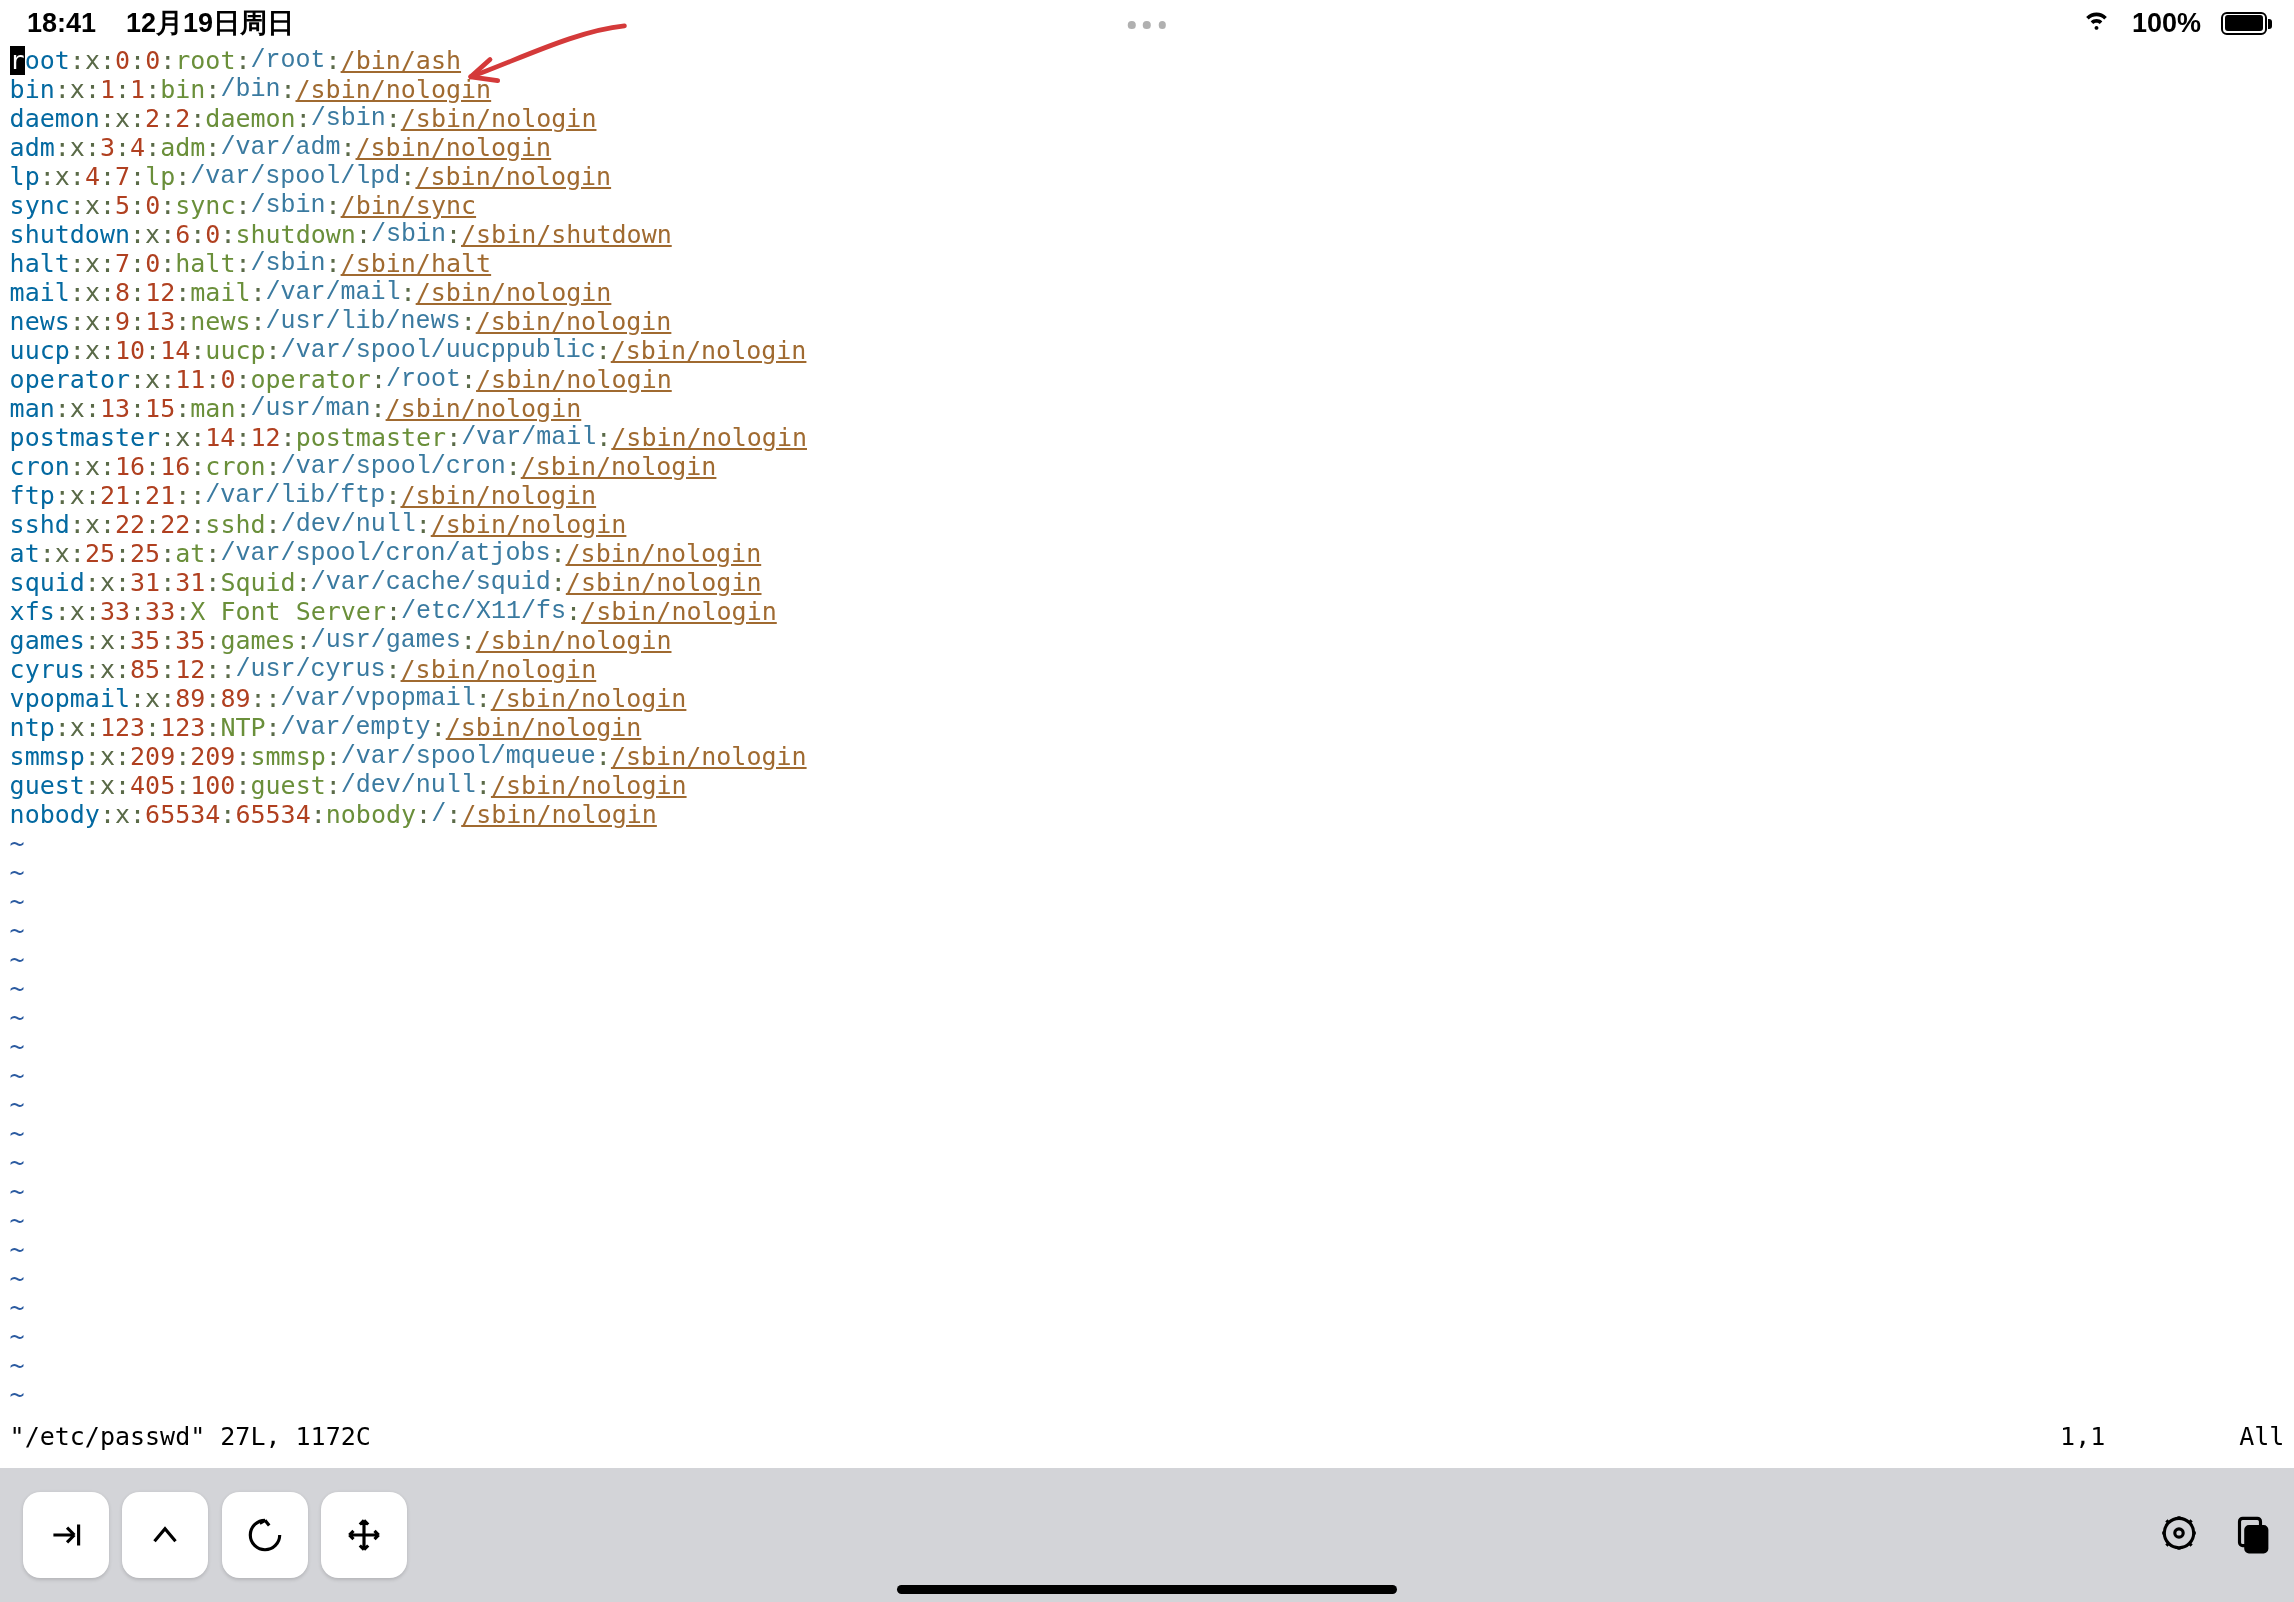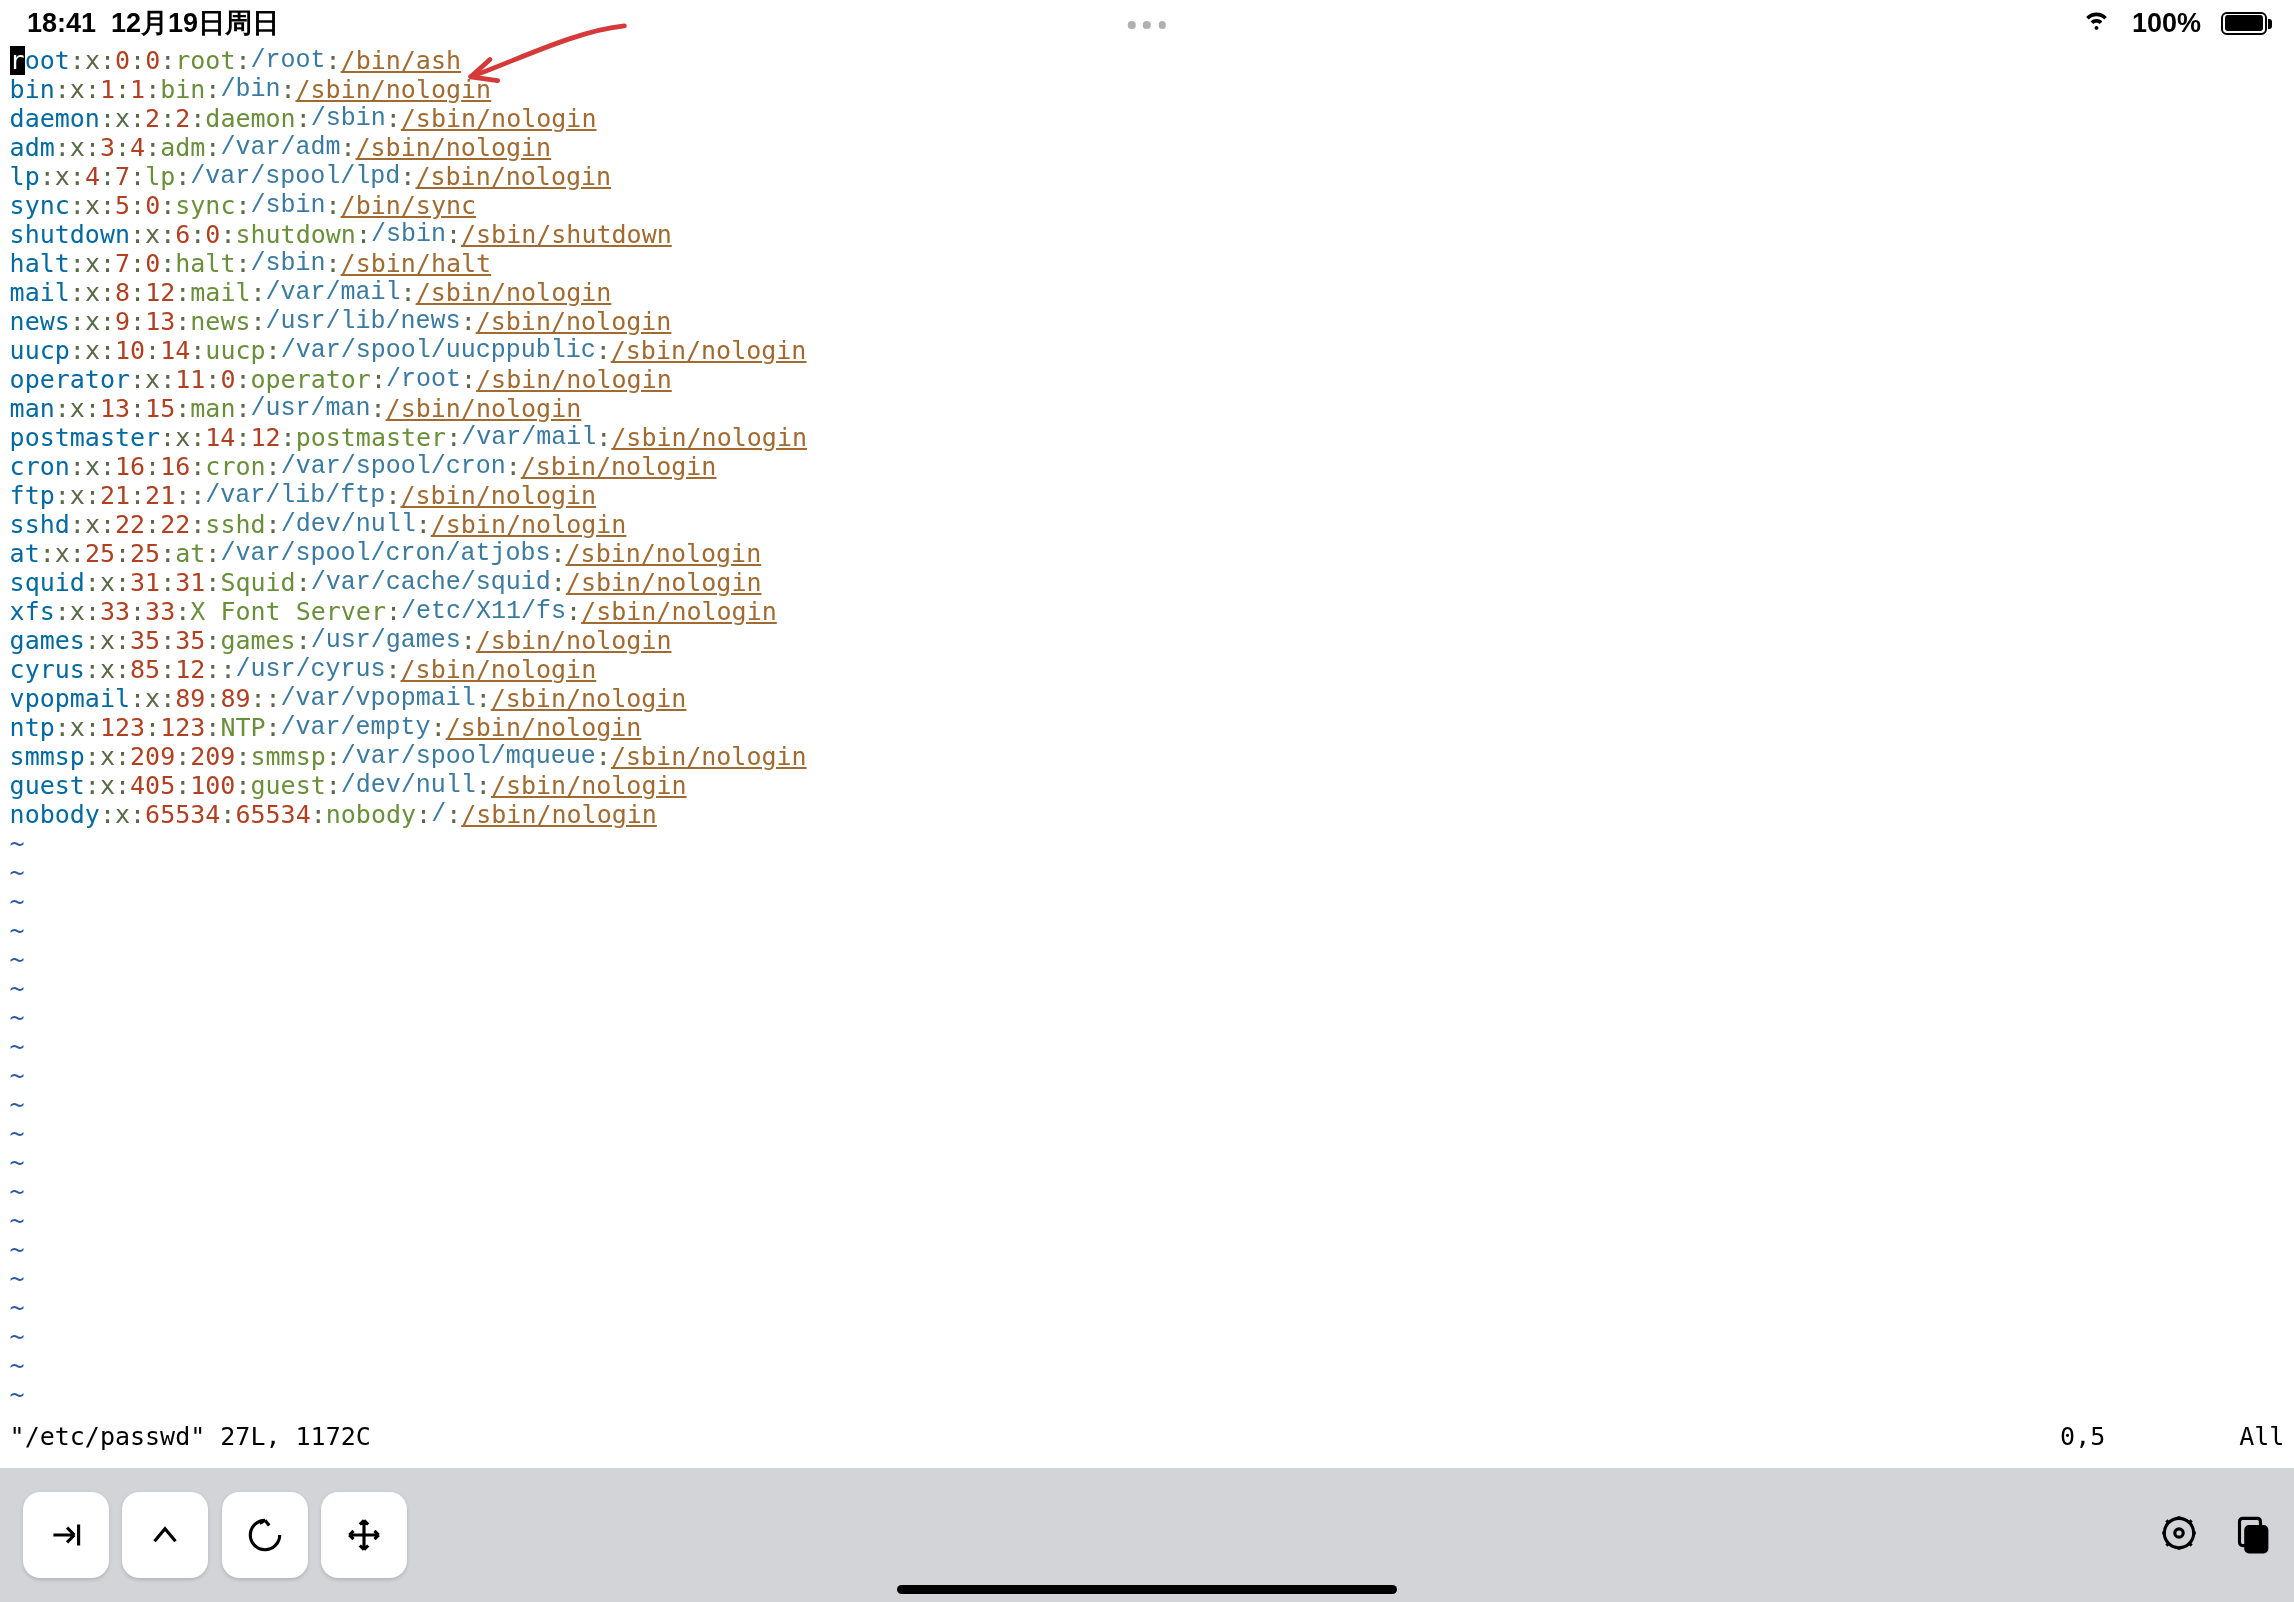--- a/index.html
+++ b/index.html
@@ -1,18 +1,18 @@
 <!DOCTYPE html>
 <html><head>
 <meta charset="utf-8">
 <style>
   * { margin: 0; padding: 0; box-sizing: border-box; }
   html, body { width: 2294px; height: 1602px; overflow: hidden; font-family: -apple-system, "Helvetica Neue", Arial, sans-serif; background: #fff; }
   .status-bar { display:flex; align-items:center; justify-content:space-between; height:46px; padding:0 27px; font-size:27px; font-weight:600; color:#000; }
-  .status-left { display:flex; align-items:center; gap:15px;text-align:center; }
+  .status-left { display:flex; align-items:center; gap:30px;text-align:center; }
   .status-right { display:flex; align-items:center; gap:20px; }
   .dots { position:absolute; left:50%; top:21px; transform:translateX(-50%); display:flex; gap:7.7px; }
   .dots span { width:7.7px; height:7.7px; border-radius:50%; background:#b0b0b0; }
   .battery-shell { width:46px; height:23px; border:2.9px solid #000; border-radius:5.8px; position:relative; }
   .battery-shell::after { content:""; position:absolute; right:-6.7px; top:5.8px; width:3.8px; height:9.6px; background:#000; border-radius:0 2.9px 2.9px 0; }
   .battery-fill { position:absolute; inset:1.9px; background:#000; border-radius:2.9px; }
   .wifi-icon svg { width:31px; height:31px; }
   .terminal-area { position:relative; padding-left:9.6px; font-family: "Menlo","Consolas",monospace; font-size:25px; line-height:29px; white-space:pre; }
   .line { display:flex; }
   .cursor-char { background:#000; color:#fff; }
@@ -63,21 +63,21 @@
 <div class="terminal-area" id="terminal"><div class="line"><span class="cursor-char">r</span><span class="c-user">oot</span><span class="c-sep">:</span><span class="c-sep">x</span><span class="c-sep">:</span><span class="c-num">0</span><span class="c-sep">:</span><span class="c-num">0</span><span class="c-sep">:</span><span class="c-gecos">root</span><span class="c-sep">:</span><span class="c-home">/root</span><span class="c-sep">:</span><span class="c-shell">/bin/ash</span></div><div class="line"><span class="c-user">bin</span><span class="c-sep">:</span><span class="c-sep">x</span><span class="c-sep">:</span><span class="c-num">1</span><span class="c-sep">:</span><span class="c-num">1</span><span class="c-sep">:</span><span class="c-gecos">bin</span><span class="c-sep">:</span><span class="c-home">/bin</span><span class="c-sep">:</span><span class="c-shell">/sbin/nologin</span></div><div class="line"><span class="c-user">daemon</span><span class="c-sep">:</span><span class="c-sep">x</span><span class="c-sep">:</span><span class="c-num">2</span><span class="c-sep">:</span><span class="c-num">2</span><span class="c-sep">:</span><span class="c-gecos">daemon</span><span class="c-sep">:</span><span class="c-home">/sbin</span><span class="c-sep">:</span><span class="c-shell">/sbin/nologin</span></div><div class="line"><span class="c-user">adm</span><span class="c-sep">:</span><span class="c-sep">x</span><span class="c-sep">:</span><span class="c-num">3</span><span class="c-sep">:</span><span class="c-num">4</span><span class="c-sep">:</span><span class="c-gecos">adm</span><span class="c-sep">:</span><span class="c-home">/var/adm</span><span class="c-sep">:</span><span class="c-shell">/sbin/nologin</span></div><div class="line"><span class="c-user">lp</span><span class="c-sep">:</span><span class="c-sep">x</span><span class="c-sep">:</span><span class="c-num">4</span><span class="c-sep">:</span><span class="c-num">7</span><span class="c-sep">:</span><span class="c-gecos">lp</span><span class="c-sep">:</span><span class="c-home">/var/spool/lpd</span><span class="c-sep">:</span><span class="c-shell">/sbin/nologin</span></div><div class="line"><span class="c-user">sync</span><span class="c-sep">:</span><span class="c-sep">x</span><span class="c-sep">:</span><span class="c-num">5</span><span class="c-sep">:</span><span class="c-num">0</span><span class="c-sep">:</span><span class="c-gecos">sync</span><span class="c-sep">:</span><span class="c-home">/sbin</span><span class="c-sep">:</span><span class="c-shell">/bin/sync</span></div><div class="line"><span class="c-user">shutdown</span><span class="c-sep">:</span><span class="c-sep">x</span><span class="c-sep">:</span><span class="c-num">6</span><span class="c-sep">:</span><span class="c-num">0</span><span class="c-sep">:</span><span class="c-gecos">shutdown</span><span class="c-sep">:</span><span class="c-home">/sbin</span><span class="c-sep">:</span><span class="c-shell">/sbin/shutdown</span></div><div class="line"><span class="c-user">halt</span><span class="c-sep">:</span><span class="c-sep">x</span><span class="c-sep">:</span><span class="c-num">7</span><span class="c-sep">:</span><span class="c-num">0</span><span class="c-sep">:</span><span class="c-gecos">halt</span><span class="c-sep">:</span><span class="c-home">/sbin</span><span class="c-sep">:</span><span class="c-shell">/sbin/halt</span></div><div class="line"><span class="c-user">mail</span><span class="c-sep">:</span><span class="c-sep">x</span><span class="c-sep">:</span><span class="c-num">8</span><span class="c-sep">:</span><span class="c-num">12</span><span class="c-sep">:</span><span class="c-gecos">mail</span><span class="c-sep">:</span><span class="c-home">/var/mail</span><span class="c-sep">:</span><span class="c-shell">/sbin/nologin</span></div><div class="line"><span class="c-user">news</span><span class="c-sep">:</span><span class="c-sep">x</span><span class="c-sep">:</span><span class="c-num">9</span><span class="c-sep">:</span><span class="c-num">13</span><span class="c-sep">:</span><span class="c-gecos">news</span><span class="c-sep">:</span><span class="c-home">/usr/lib/news</span><span class="c-sep">:</span><span class="c-shell">/sbin/nologin</span></div><div class="line"><span class="c-user">uucp</span><span class="c-sep">:</span><span class="c-sep">x</span><span class="c-sep">:</span><span class="c-num">10</span><span class="c-sep">:</span><span class="c-num">14</span><span class="c-sep">:</span><span class="c-gecos">uucp</span><span class="c-sep">:</span><span class="c-home">/var/spool/uucppublic</span><span class="c-sep">:</span><span class="c-shell">/sbin/nologin</span></div><div class="line"><span class="c-user">operator</span><span class="c-sep">:</span><span class="c-sep">x</span><span class="c-sep">:</span><span class="c-num">11</span><span class="c-sep">:</span><span class="c-num">0</span><span class="c-sep">:</span><span class="c-gecos">operator</span><span class="c-sep">:</span><span class="c-home">/root</span><span class="c-sep">:</span><span class="c-shell">/sbin/nologin</span></div><div class="line"><span class="c-user">man</span><span class="c-sep">:</span><span class="c-sep">x</span><span class="c-sep">:</span><span class="c-num">13</span><span class="c-sep">:</span><span class="c-num">15</span><span class="c-sep">:</span><span class="c-gecos">man</span><span class="c-sep">:</span><span class="c-home">/usr/man</span><span class="c-sep">:</span><span class="c-shell">/sbin/nologin</span></div><div class="line"><span class="c-user">postmaster</span><span class="c-sep">:</span><span class="c-sep">x</span><span class="c-sep">:</span><span class="c-num">14</span><span class="c-sep">:</span><span class="c-num">12</span><span class="c-sep">:</span><span class="c-gecos">postmaster</span><span class="c-sep">:</span><span class="c-home">/var/mail</span><span class="c-sep">:</span><span class="c-shell">/sbin/nologin</span></div><div class="line"><span class="c-user">cron</span><span class="c-sep">:</span><span class="c-sep">x</span><span class="c-sep">:</span><span class="c-num">16</span><span class="c-sep">:</span><span class="c-num">16</span><span class="c-sep">:</span><span class="c-gecos">cron</span><span class="c-sep">:</span><span class="c-home">/var/spool/cron</span><span class="c-sep">:</span><span class="c-shell">/sbin/nologin</span></div><div class="line"><span class="c-user">ftp</span><span class="c-sep">:</span><span class="c-sep">x</span><span class="c-sep">:</span><span class="c-num">21</span><span class="c-sep">:</span><span class="c-num">21</span><span class="c-sep">:</span><span class="c-gecos"></span><span class="c-sep">:</span><span class="c-home">/var/lib/ftp</span><span class="c-sep">:</span><span class="c-shell">/sbin/nologin</span></div><div class="line"><span class="c-user">sshd</span><span class="c-sep">:</span><span class="c-sep">x</span><span class="c-sep">:</span><span class="c-num">22</span><span class="c-sep">:</span><span class="c-num">22</span><span class="c-sep">:</span><span class="c-gecos">sshd</span><span class="c-sep">:</span><span class="c-home">/dev/null</span><span class="c-sep">:</span><span class="c-shell">/sbin/nologin</span></div><div class="line"><span class="c-user">at</span><span class="c-sep">:</span><span class="c-sep">x</span><span class="c-sep">:</span><span class="c-num">25</span><span class="c-sep">:</span><span class="c-num">25</span><span class="c-sep">:</span><span class="c-gecos">at</span><span class="c-sep">:</span><span class="c-home">/var/spool/cron/atjobs</span><span class="c-sep">:</span><span class="c-shell">/sbin/nologin</span></div><div class="line"><span class="c-user">squid</span><span class="c-sep">:</span><span class="c-sep">x</span><span class="c-sep">:</span><span class="c-num">31</span><span class="c-sep">:</span><span class="c-num">31</span><span class="c-sep">:</span><span class="c-gecos">Squid</span><span class="c-sep">:</span><span class="c-home">/var/cache/squid</span><span class="c-sep">:</span><span class="c-shell">/sbin/nologin</span></div><div class="line"><span class="c-user">xfs</span><span class="c-sep">:</span><span class="c-sep">x</span><span class="c-sep">:</span><span class="c-num">33</span><span class="c-sep">:</span><span class="c-num">33</span><span class="c-sep">:</span><span class="c-gecos">X Font Server</span><span class="c-sep">:</span><span class="c-home">/etc/X11/fs</span><span class="c-sep">:</span><span class="c-shell">/sbin/nologin</span></div><div class="line"><span class="c-user">games</span><span class="c-sep">:</span><span class="c-sep">x</span><span class="c-sep">:</span><span class="c-num">35</span><span class="c-sep">:</span><span class="c-num">35</span><span class="c-sep">:</span><span class="c-gecos">games</span><span class="c-sep">:</span><span class="c-home">/usr/games</span><span class="c-sep">:</span><span class="c-shell">/sbin/nologin</span></div><div class="line"><span class="c-user">cyrus</span><span class="c-sep">:</span><span class="c-sep">x</span><span class="c-sep">:</span><span class="c-num">85</span><span class="c-sep">:</span><span class="c-num">12</span><span class="c-sep">:</span><span class="c-gecos"></span><span class="c-sep">:</span><span class="c-home">/usr/cyrus</span><span class="c-sep">:</span><span class="c-shell">/sbin/nologin</span></div><div class="line"><span class="c-user">vpopmail</span><span class="c-sep">:</span><span class="c-sep">x</span><span class="c-sep">:</span><span class="c-num">89</span><span class="c-sep">:</span><span class="c-num">89</span><span class="c-sep">:</span><span class="c-gecos"></span><span class="c-sep">:</span><span class="c-home">/var/vpopmail</span><span class="c-sep">:</span><span class="c-shell">/sbin/nologin</span></div><div class="line"><span class="c-user">ntp</span><span class="c-sep">:</span><span class="c-sep">x</span><span class="c-sep">:</span><span class="c-num">123</span><span class="c-sep">:</span><span class="c-num">123</span><span class="c-sep">:</span><span class="c-gecos">NTP</span><span class="c-sep">:</span><span class="c-home">/var/empty</span><span class="c-sep">:</span><span class="c-shell">/sbin/nologin</span></div><div class="line"><span class="c-user">smmsp</span><span class="c-sep">:</span><span class="c-sep">x</span><span class="c-sep">:</span><span class="c-num">209</span><span class="c-sep">:</span><span class="c-num">209</span><span class="c-sep">:</span><span class="c-gecos">smmsp</span><span class="c-sep">:</span><span class="c-home">/var/spool/mqueue</span><span class="c-sep">:</span><span class="c-shell">/sbin/nologin</span></div><div class="line"><span class="c-user">guest</span><span class="c-sep">:</span><span class="c-sep">x</span><span class="c-sep">:</span><span class="c-num">405</span><span class="c-sep">:</span><span class="c-num">100</span><span class="c-sep">:</span><span class="c-gecos">guest</span><span class="c-sep">:</span><span class="c-home">/dev/null</span><span class="c-sep">:</span><span class="c-shell">/sbin/nologin</span></div><div class="line"><span class="c-user">nobody</span><span class="c-sep">:</span><span class="c-sep">x</span><span class="c-sep">:</span><span class="c-num">65534</span><span class="c-sep">:</span><span class="c-num">65534</span><span class="c-sep">:</span><span class="c-gecos">nobody</span><span class="c-sep">:</span><span class="c-home">/</span><span class="c-sep">:</span><span class="c-shell">/sbin/nologin</span></div><div class="line tilde">~</div><div class="line tilde">~</div><div class="line tilde">~</div><div class="line tilde">~</div><div class="line tilde">~</div><div class="line tilde">~</div><div class="line tilde">~</div><div class="line tilde">~</div><div class="line tilde">~</div><div class="line tilde">~</div><div class="line tilde">~</div><div class="line tilde">~</div><div class="line tilde">~</div><div class="line tilde">~</div><div class="line tilde">~</div><div class="line tilde">~</div><div class="line tilde">~</div><div class="line tilde">~</div><div class="line tilde">~</div><div class="line tilde">~</div></div>
 
 <svg class="arrow-anno" style="left:442px; top:21px; width:192px; height:77px;" viewBox="0 0 200 80">
   <path d="M190 5 C 140 10, 80 40, 30 58" stroke="#d43a3a" stroke-width="5" fill="none" stroke-linecap="round"></path>
   <path d="M30 58 L50 40 M30 58 L58 62" stroke="#d43a3a" stroke-width="5" fill="none" stroke-linecap="round"></path>
 </svg>
 
 <div class="status-line">
   <span>"/etc/passwd" 27L, 1172C</span>
   <span class="spacer"></span>
-  <span style="margin-right:134px;">0,5</span>
+  <span style="margin-right:134px;">1,1</span>
   <span>All</span>
 </div>
 
 <div class="toolbar">
   <div class="tb-buttons">
     <div class="tb-btn">
       <svg viewBox="0 0 40 40">
           <path d="M8 20h20m0 0l-7-7m7 7l-7 7M32 10v20"></path>
         </svg>
     </div>

